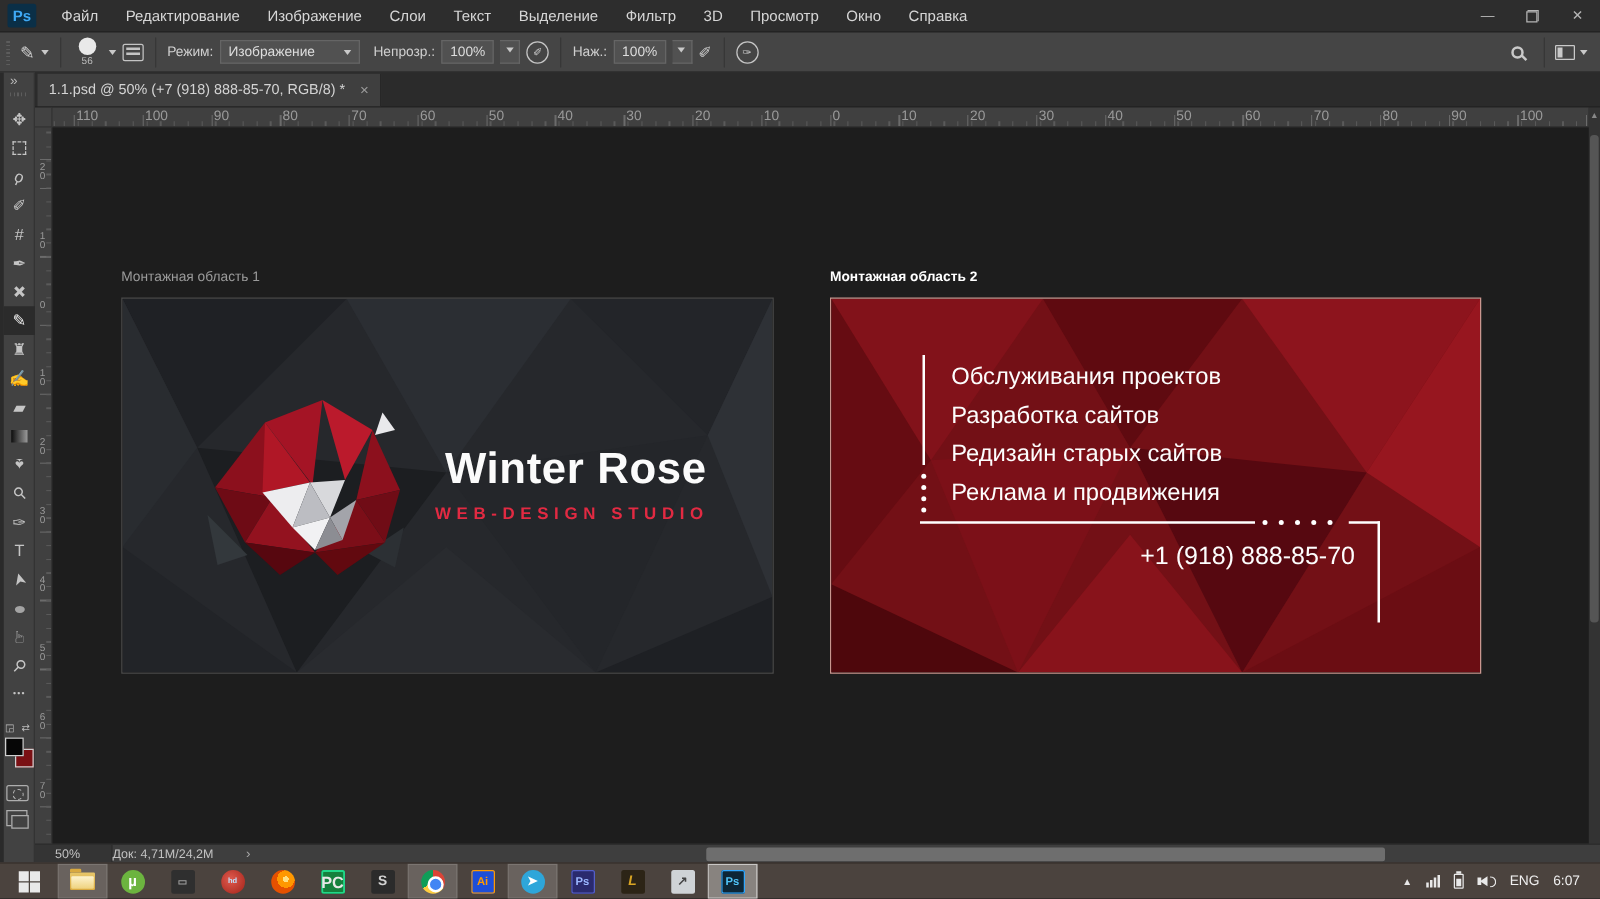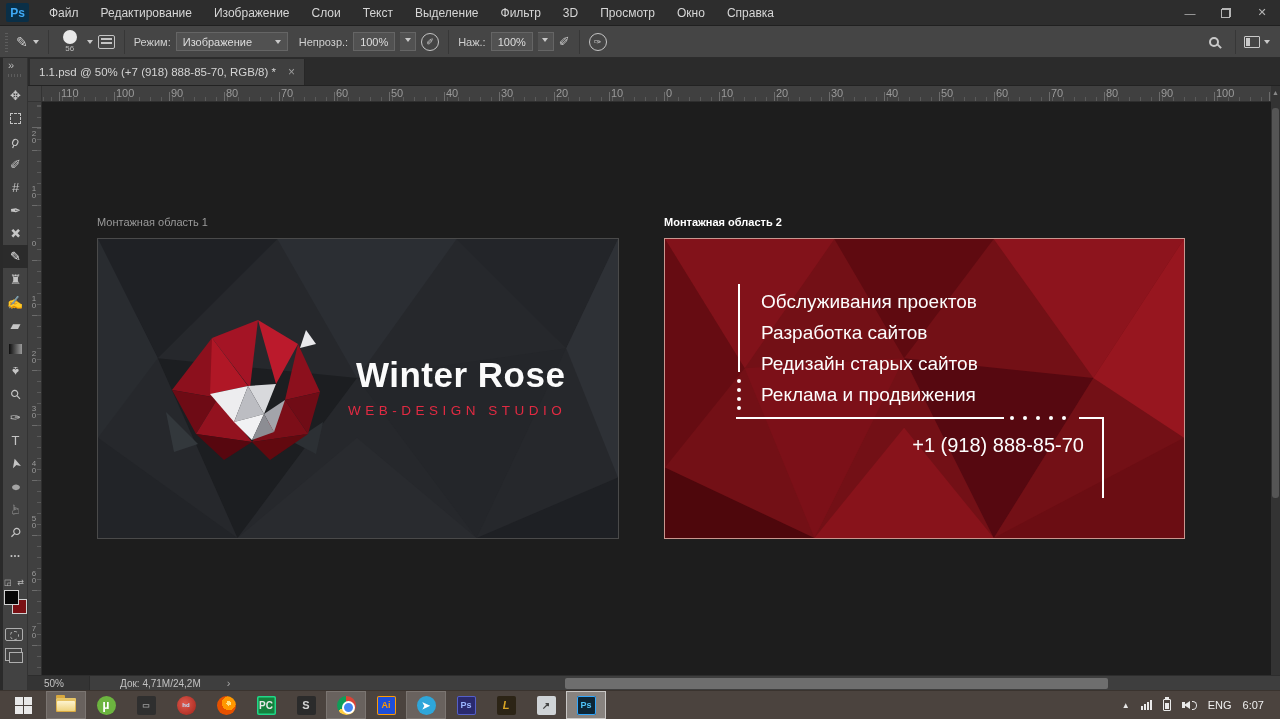--- a/index.html
+++ b/index.html
@@ -73,56 +73,56 @@
   
   .canvas{position:absolute;left:42px;top:102px;right:9px;bottom:44px;background:#1d1d1d}
   .ablabel{position:absolute;font-size:11px;color:#9a9a9a;top:114px}
   .ablabel.active{color:#fff;font-weight:bold}
   .artboard{position:absolute;top:136px;height:301px;overflow:hidden}
   .ab1{left:55px;width:522px;border:1px solid #4a4a4a}
   .ab2{left:622px;width:521px;border:1px solid #c9968f}
   .absvg{position:absolute;inset:0;width:100%;height:100%}
   .rosewrap{position:absolute;left:60px;top:55px;width:175px;height:175px}
   .wr-title{position:absolute;left:258px;top:116px;font-size:35px;font-weight:bold;color:#fbfbfb;letter-spacing:.5px}
-  .wr-sub{position:absolute;left:250px;top:164px;font-size:13.5px;font-weight:normal;color:#e22a42;letter-spacing:4.5px}
+  .wr-sub{position:absolute;left:250px;top:164px;font-size:13.5px;font-weight:bold;color:#e22a42;letter-spacing:4.5px}
   .svc{position:absolute;left:96px;top:47px;font-size:19px;line-height:31px;color:#fdfdfd}
   .dline-v{position:absolute;left:73px;top:45px;width:2px;height:88px;background:#fff}
   .ddots-v{position:absolute;left:72px;top:140px;display:flex;flex-direction:column;gap:5px}
   .ddots-v i,.ddots-h i{width:4px;height:4px;border-radius:50%;background:#fff}
   .dline-h1{position:absolute;left:71px;top:178px;width:268px;height:2px;background:#fff}
   .ddots-h{position:absolute;left:345px;top:177px;display:flex;gap:9px}
   .dline-h2{position:absolute;left:414px;top:178px;width:25px;height:2px;background:#fff}
   .dline-corner{position:absolute;left:437px;top:178px;width:2px;height:81px;background:#fff}
   .contact{position:absolute;left:150px;top:191px;width:269px;text-align:right;font-size:20px;line-height:31px;color:#fdfdfd}
   
   .vscroll{position:absolute;right:0;top:86px;width:9px;bottom:44px;background:#333}
   .vthumb{position:absolute;left:1px;right:1px;top:22px;height:390px;background:#555;border-radius:3px}
   .vsar{position:absolute;top:3px;left:1px;color:#888;font-size:7px}
   .statusbar{position:absolute;left:28px;right:0;bottom:29px;height:15px;background:#3e3e3e;border-top:1px solid #2d2d2d;font-size:10px;color:#c2c2c2;display:flex;align-items:center}
   .zoombox{width:62px;height:15px;background:#343434;display:flex;align-items:center;padding-left:16px;border-right:1px solid #2d2d2d}
-  .docinfo{margin-left:30px}
+  .docinfo{}
   .sbexp{margin-left:26px;color:#a8a8a8;font-size:11px}
   .hthumb{position:absolute;left:537px;top:2px;width:543px;height:11px;background:#6e6e6e;border-radius:2px}
   
   .taskbar{position:absolute;left:0;right:0;bottom:0;height:29px;background:#4b433e;border-top:1px solid #3a332e;display:flex;align-items:stretch}
   .tbtn{width:40px;display:flex;align-items:center;justify-content:center}
   .tbtn.start{width:46px}
   .tbtn.open{background:rgba(255,255,255,.17);box-shadow:inset 0 0 0 1px rgba(255,255,255,.12)}
   .tbtn.active{background:rgba(255,255,255,.34);box-shadow:inset 0 0 0 1px rgba(255,255,255,.55)}
   .winlogo{display:grid;grid-template-columns:8px 8px;grid-template-rows:8px 8px;gap:1px}
   .winlogo i{background:#e9e9e9}
   .folder{position:relative;width:20px;height:14px;background:linear-gradient(#e8c76a,#d9a93f);border-radius:1px}
   .folder::before{content:"";position:absolute;top:-3px;left:0;width:9px;height:3px;background:#d9a93f;border-radius:1px 1px 0 0}
   .folder::after{content:"";position:absolute;left:1px;top:3px;right:1px;bottom:1px;background:linear-gradient(#fdf3cf,#efd37e);border-radius:1px}
   .appsq{width:19px;height:19px;display:flex;align-items:center;justify-content:center;font-size:9px;font-weight:bold;border-radius:2px}
   .ut{background:#6cb43f;border-radius:50%;color:#fff;font-size:12px}
   .mediaapp{background:#2f2f2f;color:#9f9f9f;font-size:8px}
   .dlapp{background:radial-gradient(circle at 40% 40%,#e05a4e,#a12218);border-radius:50%;color:#bfe3ff;font-size:6px}
   .ffx{border-radius:50%;background:radial-gradient(circle at 62% 38%,#ffe082 0 14%,#ff9800 14% 42%,#e65100 42% 72%,#b33b12 100%)}
-  .pyc{background:#15803d;color:#e8e8e8;font-size:10px;box-shadow:inset 0 0 0 1.5px #21d789}
+  .pyc{background:#15803d;color:#e8e8e8;font-size:13px;box-shadow:inset 0 0 0 1.5px #21d789}
   .sub{background:#2b2b2b;color:#d3d3d3;font-size:11px}
   .chrome{border-radius:50%;background:conic-gradient(#db4437 0 33%,#ffcd40 33% 66%,#0f9d58 66% 100%);position:relative}
   .chrome::after{content:"";position:absolute;left:5px;top:5px;width:9px;height:9px;border-radius:50%;background:#4285f4;border:2px solid #fff}
   .ai{background:#1d4ed8;color:#ff9a00;box-shadow:inset 0 0 0 1px #ff9a00;font-size:9px}
   .tg{border-radius:50%;background:#2ea6da;color:#fff;font-size:10px}
   .psb{background:#2a2a6e;color:#9ab6ff;box-shadow:inset 0 0 0 1px #5560c8;font-size:9px}
   .gold{background:#2c2416;color:#d9a524;font-size:11px;font-style:italic}
   .short{background:#cfd3d6;color:#444;font-size:10px;position:relative}
   .psact{background:#0d2636;color:#4fc3f7;box-shadow:inset 0 0 0 1px #31a8ff;font-size:9px}
   .tray{margin-left:auto;display:flex;align-items:center;gap:11px;padding-right:16px;color:#f0f0f0;font-size:11px}

